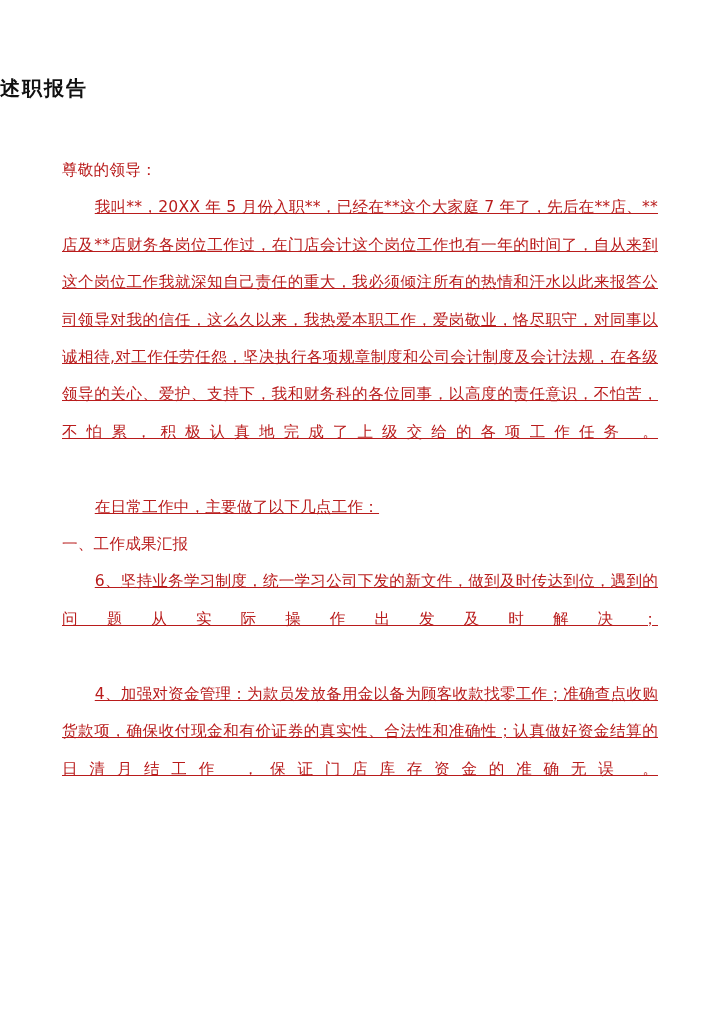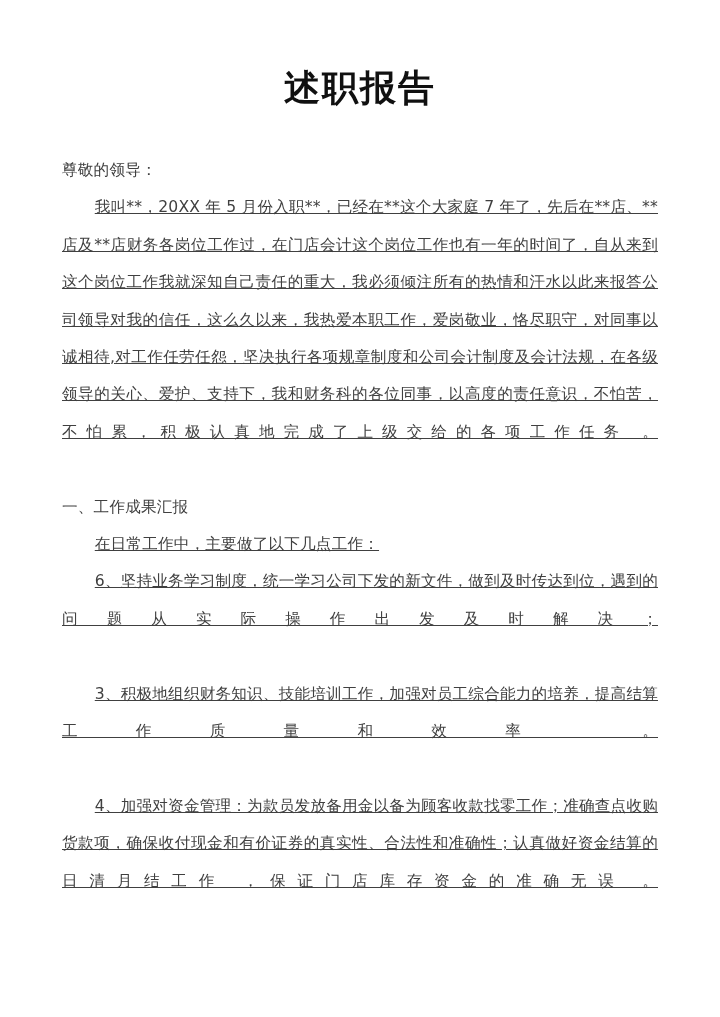--- a/index.html
+++ b/index.html
@@ -17,40 +17,39 @@
     height: 1017px;
     background: #ffffff;
     overflow: hidden;
     box-sizing: border-box;
   }
   .doc-title {
     position: absolute;
     top: 68px;
     left: 0;
     width: 720px;
-    text-align: center;
     font-family: "DejaVu Sans", "Liberation Sans", sans-serif;
-    font-size: 36px;
+    font-size: 20px;
     font-weight: 700;
     letter-spacing: 2px;
     color: #101010;
     line-height: 40px;
   }
   .body-block {
     position: absolute;
     top: 152px;
     left: 62px;
     width: 596px;
   }
   p.para {
     margin: 0;
     padding: 0;
     font-size: 15.6px;
     line-height: 37.4px;
-    color: #404040;
+    color: #b91c1c;
     text-align: justify;
     text-justify: inter-character;
     letter-spacing: 0.2px;
     font-family: "DejaVu Sans", "Liberation Sans", sans-serif;
     white-space: pre-wrap;
     word-break: break-all;
   }
   p.indent {
     text-indent: 2.1em;
     text-decoration: underline;
@@ -72,26 +71,25 @@
 <div class="page">
 
   <div class="doc-title">述职报告</div>
 
   <div class="body-block">
 
     <p class="para flush nostretch">尊敬的领导：</p>
 
     <p class="para indent">我叫**，20XX 年 5 月份入职**，已经在**这个大家庭 7 年了，先后在**店、**店及**店财务各岗位工作过，在门店会计这个岗位工作也有一年的时间了，自从来到这个岗位工作我就深知自己责任的重大，我必须倾注所有的热情和汗水以此来报答公司领导对我的信任，这么久以来，我热爱本职工作，爱岗敬业，恪尽职守，对同事以诚相待,对工作任劳任怨，坚决执行各项规章制度和公司会计制度及会计法规，在各级领导的关心、爱护、支持下，我和财务科的各位同事，以高度的责任意识，不怕苦，不怕累，积极认真地完成了上级交给的各项工作任务 。</p>
 
+    <p class="para indent nostretch">在日常工作中，主要做了以下几点工作：</p>
+
     <p class="para flush nostretch">一、工作成果汇报</p>
-
-    <p class="para indent nostretch">在日常工作中，主要做了以下几点工作：</p>
 
     <p class="para indent">6、坚持业务学习制度，统一学习公司下发的新文件，做到及时传达到位，遇到的问题从实际操作出发及时解决；</p>
 
 
-    <p class="para indent">3、积极地组织财务知识、技能培训工作，加强对员工综合能力的培养，提高结算工作质量和效率 。</p>
 
     <p class="para indent">4、加强对资金管理：为款员发放备用金以备为顾客收款找零工作；准确查点收购货款项，确保收付现金和有价证券的真实性、合法性和准确性；认真做好资金结算的日清月结工作 ，保证门店库存资金的准确无误 。</p>
 
   </div>
 
 </div>
 
 </body></html>

